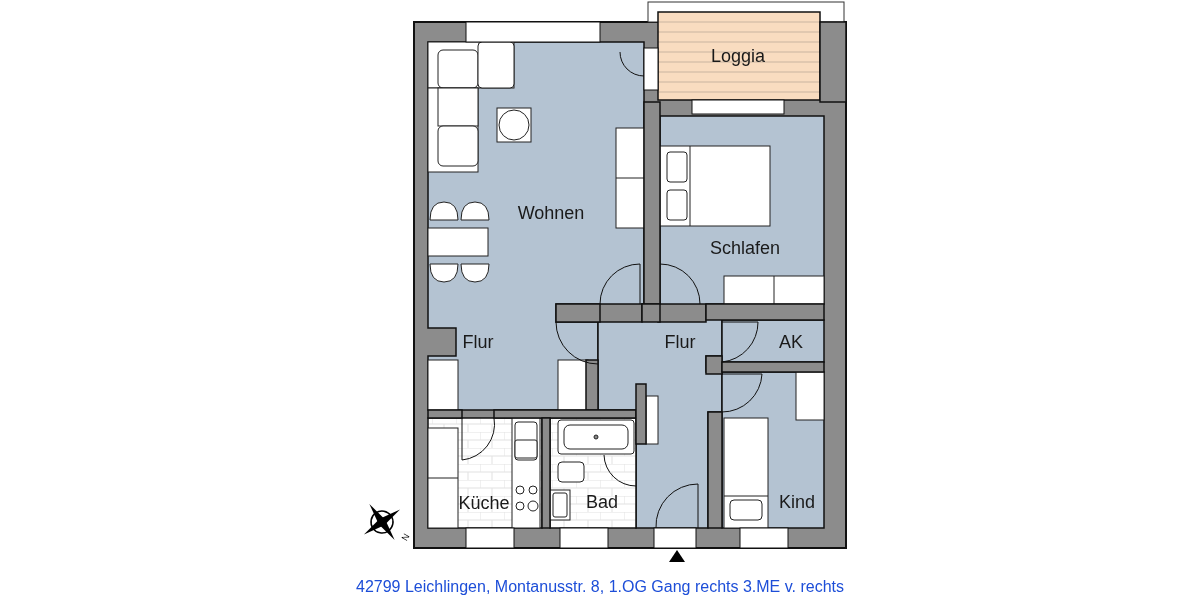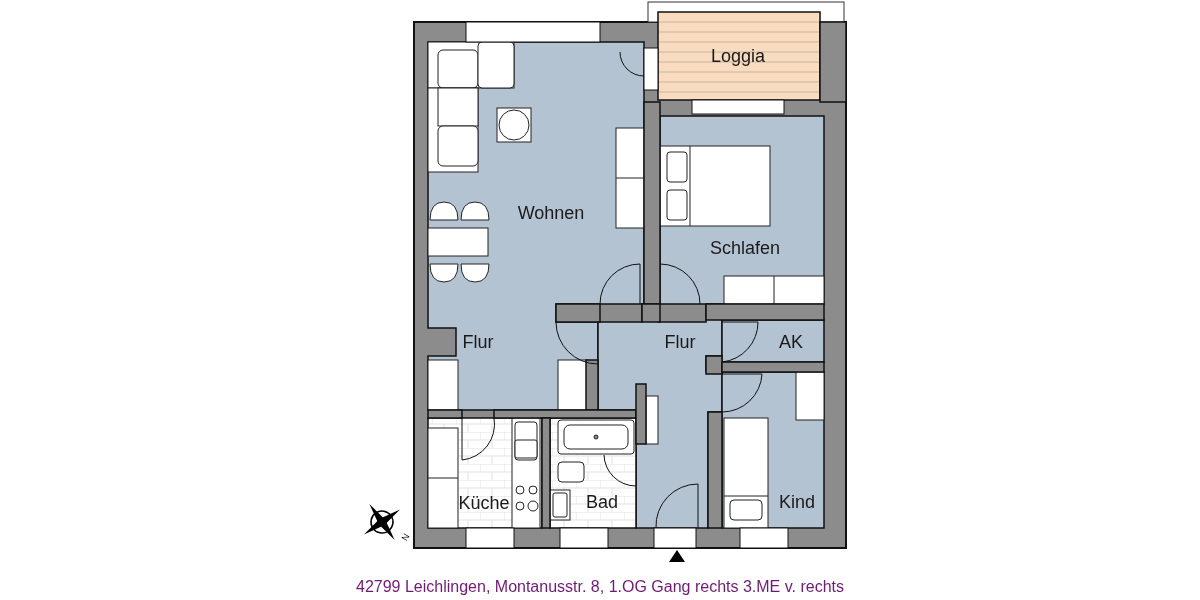--- a/index.html
+++ b/index.html
@@ -1,21 +1,21 @@
 <!DOCTYPE html>
 <html><head>
 <meta charset="utf-8">
 <style>
   html, body { margin: 0; padding: 0; background: #ffffff; }
   body { width: 1200px; height: 600px; position: relative; overflow: hidden;
          font-family: "Liberation Sans", sans-serif; }
   #plan { position: absolute; left: 0; top: 0; width: 1200px; height: 600px; }
   .room-label { font-family: "Liberation Sans", sans-serif; font-size: 18px; fill: #1a1a1a; }
   .caption { position: absolute; left: 0; width: 1200px; top: 578px; text-align: center;
-             font-size: 16px; color: #701a75; font-family: "Liberation Sans", sans-serif; }
+             font-size: 16px; color: #1d4ed8; font-family: "Liberation Sans", sans-serif; }
 </style>
 </head>
 <body>
 
 <svg id="plan" viewBox="0 0 1200 600" xmlns="http://www.w3.org/2000/svg">
   <defs>
     <pattern id="tiles" width="24" height="16" patternUnits="userSpaceOnUse">
       <rect width="24" height="16" fill="#ffffff"></rect>
       <path d="M0 0 H24 M0 8 H24 M0 0 V8 M12 8 V16" stroke="#e2e2e2" stroke-width="1" fill="none"></path>
     </pattern>

